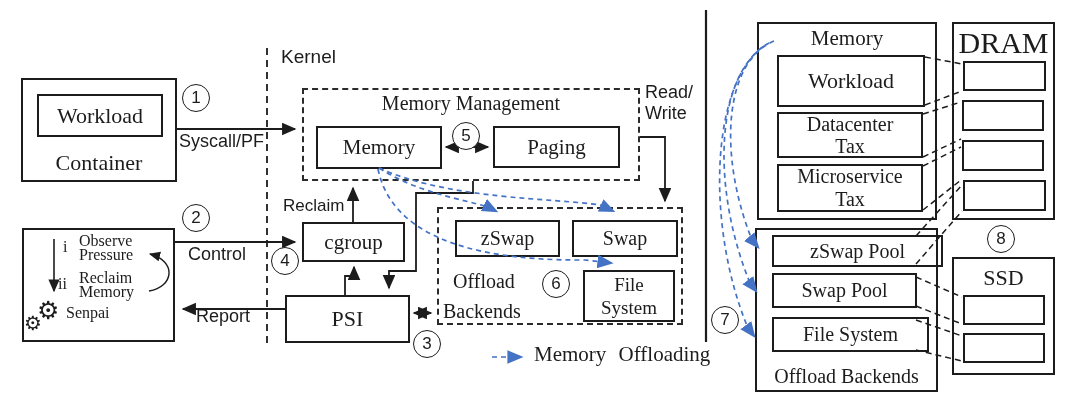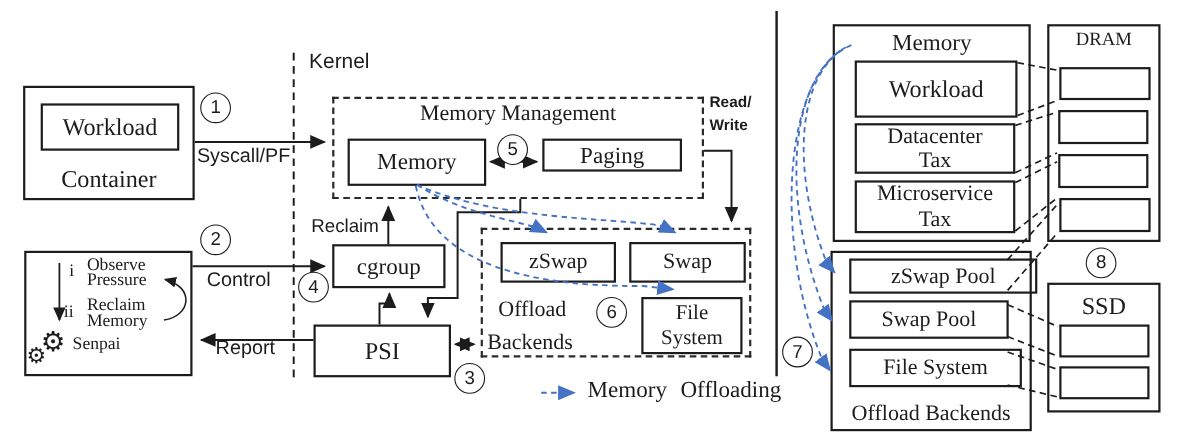--- a/index.html
+++ b/index.html
@@ -30,21 +30,21 @@
   <div class="box z1" style="left:37px;top:94px;width:126px;height:43px;font-size:22px;">
     <span>Workload</span>
   </div>
 
   <div class="box dashedbox z1" style="left:302px;top:88px;width:338px;height:93px;">
     <span class="boxtitle" style="top:2px;font-size:20px;">Memory Management</span>
   </div>
   <div class="box z1" style="left:316px;top:126px;width:126px;height:43px;font-size:21px;">
     <span>Memory</span>
   </div>
-  <div class="box z1" style="left:493px;top:126px;width:127px;height:30px;font-size:21px;">
+  <div class="box z1" style="left:493px;top:126px;width:127px;height:42px;font-size:21px;">
     <span>Paging</span>
   </div>
 
   <div class="box z1" style="left:302px;top:222px;width:103px;height:40px;font-size:21px;">
     <span>cgroup</span>
   </div>
   <div class="box z1" style="left:285px;top:295px;width:125px;height:48px;font-size:22px;">
     <span>PSI</span>
   </div>
 
@@ -75,21 +75,21 @@
   </div>
   <span class="lbl" style="left:37px;top:296px;font-size:25px;font-family:'DejaVu Sans',sans-serif;">⚙</span>
   <span class="lbl" style="left:24px;top:311px;font-size:20px;font-family:'DejaVu Sans',sans-serif;">⚙</span>
   <span class="lbl serif" style="left:66px;top:304px;font-size:16px;">Senpai</span>
 
   <span class="lbl sans" style="left:281px;top:46px;font-size:19px;">Kernel</span>
   <span class="lbl sans" style="left:179px;top:131px;font-size:18px;">Syscall/PF</span>
   <span class="lbl sans" style="left:283px;top:196px;font-size:17px;">Reclaim</span>
   <span class="lbl sans" style="left:188px;top:244px;font-size:18px;">Control</span>
   <span class="lbl sans" style="left:196px;top:306px;font-size:18px;">Report</span>
-  <div class="lbl sans" style="left:645px;top:82px;font-size:14px;line-height:21px;font-weight:bold;">
+  <div class="lbl sans" style="left:645px;top:82px;font-size:18px;line-height:21px;">
     <div>Read/</div>
       <div>Write</div>
   </div>
 
   <span class="lbl serif" style="left:534px;top:342px;font-size:21px;word-spacing:7px;">Memory Offloading</span>
 
   <div class="box z1" style="left:757px;top:22px;width:180px;height:198px;">
     <span class="boxtitle" style="top:2px;font-size:21px;">Memory</span>
   </div>
   <div class="box z1" style="left:777px;top:55px;width:148px;height:52px;font-size:22px;">
@@ -98,21 +98,21 @@
   <div class="box twoline z1" style="left:777px;top:112px;width:146px;height:46px;font-size:20px;line-height:22px;">
     <span>Datacenter</span>
     <span>Tax</span>
   </div>
   <div class="box twoline z1" style="left:777px;top:164px;width:146px;height:48px;font-size:20px;line-height:23px;">
     <span>Microservice</span>
     <span>Tax</span>
   </div>
 
   <div class="box z1" style="left:952px;top:22px;width:103px;height:198px;">
-    <span class="boxtitle" style="top:2px;font-size:17px;">DRAM</span>
+    <span class="boxtitle" style="top:2px;font-size:30px;">DRAM</span>
   </div>
   <div class="box z1" style="left:963px;top:61px;width:83px;height:30px;"></div>
   <div class="box z1" style="left:962px;top:100px;width:82px;height:31px;"></div>
   <div class="box z1" style="left:962px;top:140px;width:82px;height:31px;"></div>
   <div class="box z1" style="left:963px;top:180px;width:83px;height:31px;"></div>
 
   <div class="box z1" style="left:755px;top:228px;width:183px;height:164px;padding-left:40px;">
     <span class="boxtitle" style="bottom:2px;top:auto;font-size:20px;">Offload Backends</span>
   </div>
   <div class="box z1" style="left:772px;top:235px;width:171px;height:32px;font-size:20px;">

